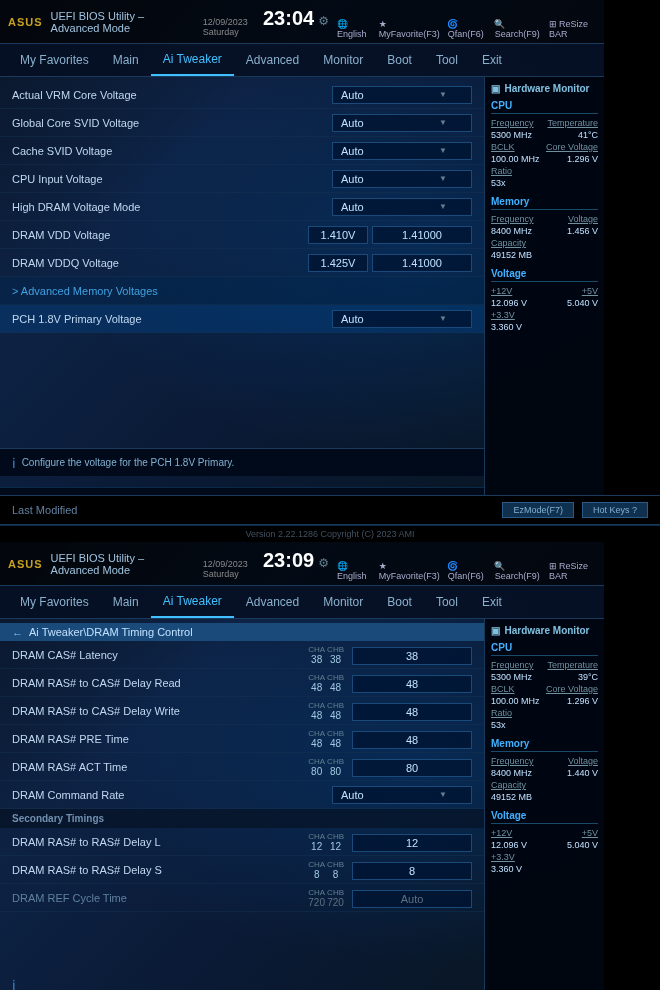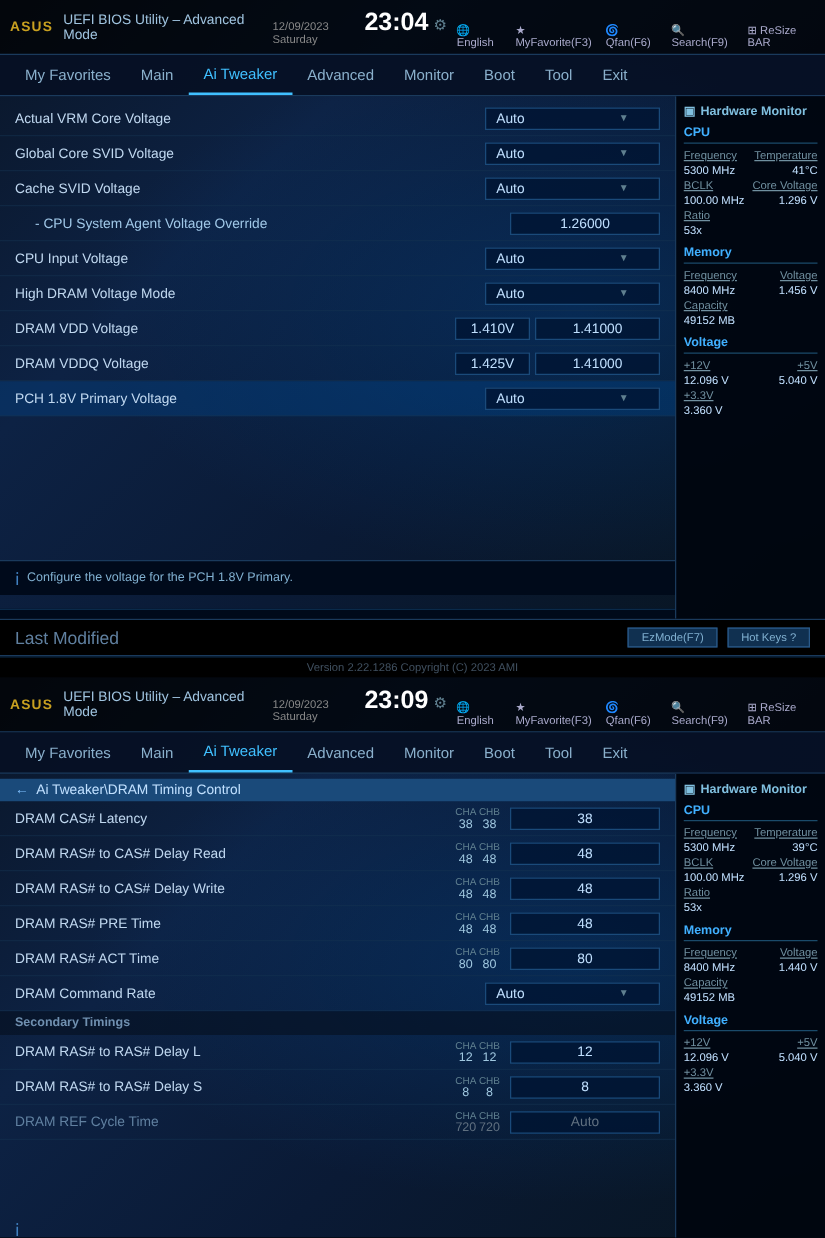--- a/index.html
+++ b/index.html
@@ -1,18 +1,18 @@
 <!DOCTYPE html>
 <html><head>
   <meta charset="utf-8">
   <style>
     * { margin: 0; padding: 0; box-sizing: border-box; }
     body { width: 660px; height: 990px; overflow: hidden; font-family: 'Segoe UI', Arial, sans-serif; background: #000; }
 
-    .screen { width: 660px; height: 495px; position: relative; overflow: hidden; }
+    .screen { width: 604px; height: 495px; position: relative; overflow: hidden; }
 
     
     .bios-bg {
       position: absolute; inset: 0;
       background: linear-gradient(135deg, #0a1628 0%, #0d2244 30%, #0a1a35 60%, #081520 100%);
     }
     .bios-bg::before {
       content: '';
       position: absolute; inset: 0;
       background: radial-gradient(ellipse at 70% 50%, rgba(0,80,160,0.3) 0%, transparent 60%);
@@ -71,21 +71,21 @@
     }
     .setting-row.selected { background: rgba(0,80,160,0.3); }
     .setting-row.header-row { background: rgba(0,40,80,0.4); }
 
     .setting-label {
       color: #c0d8f0; font-size: 11px; flex: 0 0 auto; min-width: 200px;
     }
     .setting-label.indent { padding-left: 16px; color: #a0c8e8; }
     .setting-label.dimmed { color: #6080a0; }
 
-    .setting-value { margin-left: auto; display: flex; align-items: center; gap: 4px; }
+    .setting-value { margin-left: auto; display: flex; align-items: flex-end; gap: 4px; }
 
     .value-box {
       background: rgba(0,20,50,0.8);
       border: 1px solid #1a4a7a;
       color: #c0e0ff; font-size: 11px;
       padding: 2px 8px; min-width: 60px; text-align: center;
     }
     .dropdown {
       background: rgba(0,20,50,0.8);
       border: 1px solid #1a4a7a;
@@ -123,21 +123,21 @@
     
     .divider-bar {
       width: 660px; height: 30px;
       background: rgba(0,0,0,0.9);
       display: flex; align-items: center; justify-content: space-between;
       padding: 0 12px;
       border-top: 1px solid #1a3a5c;
       border-bottom: 1px solid #1a3a5c;
       position: relative; z-index: 100;
     }
-    .divider-text { color: #6080a0; font-size: 14px; }
+    .divider-text { color: #6080a0; font-size: 11px; }
     .divider-btn {
       background: rgba(20,60,100,0.8); border: 1px solid #2a5a8a;
       color: #80b0d0; font-size: 9px; padding: 2px 10px; cursor: pointer;
     }
 
     
     .breadcrumb-bar {
       position: relative; z-index: 10;
       background: #1a4a7a;
       padding: 3px 12px;
@@ -215,26 +215,20 @@
           <div class="dropdown">Auto</div>
         </div>
       </div>
       <div class="setting-row">
         <span class="setting-label">Cache SVID Voltage</span>
         <div class="setting-value">
           <div class="dropdown">Auto</div>
         </div>
       </div>
       <div class="setting-row">
-        <span class="setting-label indent">- CPU System Agent Voltage Override</span>
-        <div class="setting-value">
-          <div class="value-box" style="min-width:120px;">1.26000</div>
-        </div>
-      </div>
-      <div class="setting-row">
         <span class="setting-label">CPU Input Voltage</span>
         <div class="setting-value">
           <div class="dropdown">Auto</div>
         </div>
       </div>
       <div class="setting-row">
         <span class="setting-label">High DRAM Voltage Mode</span>
         <div class="setting-value">
           <div class="dropdown">Auto</div>
         </div>
@@ -245,20 +239,23 @@
           <div class="value-box">1.410V</div>
           <div class="value-box" style="min-width:100px;">1.41000</div>
         </div>
       </div>
       <div class="setting-row">
         <span class="setting-label">DRAM VDDQ Voltage</span>
         <div class="setting-value">
           <div class="value-box">1.425V</div>
           <div class="value-box" style="min-width:100px;">1.41000</div>
         </div>
+      </div>
+      <div class="setting-row header-row">
+        <span class="setting-label" style="color:#40a0e0;">&gt; Advanced Memory Voltages</span>
       </div>
       <div class="setting-row selected">
         <span class="setting-label">PCH 1.8V Primary Voltage</span>
         <div class="setting-value">
           <div class="dropdown">Auto</div>
         </div>
       </div>
 
       <div style="position:absolute;bottom:36px;left:0;right:120px;background:rgba(0,10,25,0.95);border-top:1px solid #1a3a5c;padding:4px 12px;">
         <div class="info-line">

